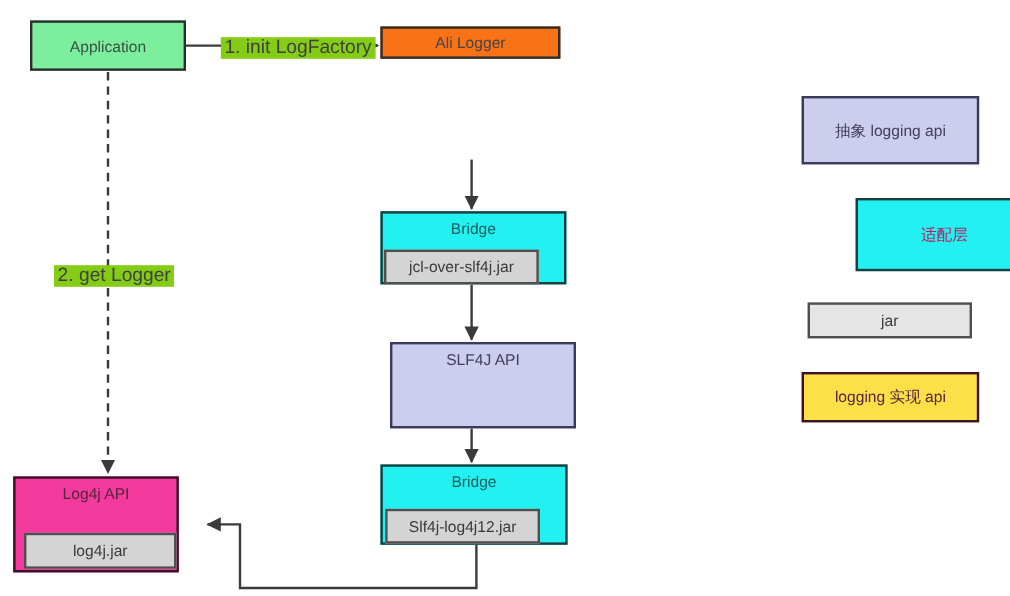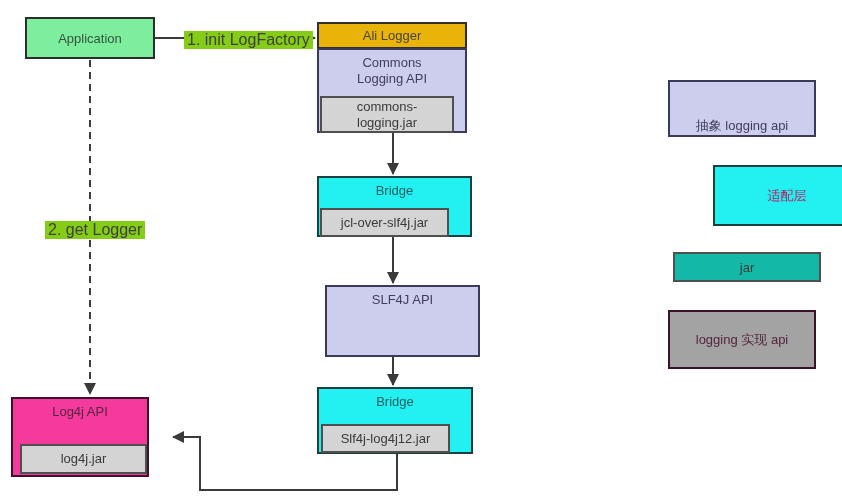--- a/index.html
+++ b/index.html
@@ -10,21 +10,21 @@
   svg.connectors{position:absolute;left:0;top:0;width:842px;height:497px;pointer-events:none;}
 
   .box{position:absolute;box-sizing:border-box;text-align:center;font-size:13px;}
   .box .title{padding-top:5px;display:block;}
 
   
   .app{left:25px;top:17px;width:130px;height:42px;background:#7dee9e;border:2px solid #2d2d2d;
        display:flex;align-items:center;justify-content:center;color:#35523f;}
 
   
-  .ali{left:317px;top:22px;width:150px;height:27px;background:#eab308;border:2px solid #2f2f2f;
+  .ali{left:317px;top:22px;width:150px;height:27px;background:#f97316;border:2px solid #2f2f2f;
        display:flex;align-items:center;justify-content:center;color:#454545;}
   .commons{left:317px;top:48px;width:150px;height:85px;background:#cdcdee;border:2px solid #3a3a5a;color:#3f3f5a;}
   .commons .title{padding:5px 20px 0 20px;line-height:1.25;}
 
   
   .jar{position:absolute;box-sizing:border-box;background:#d4d4d4;border:2px solid #4f4f4f;
        display:flex;align-items:center;justify-content:center;text-align:center;
        font-size:13px;color:#3a3a3a;line-height:1.2;}
   .jar-commons{left:1px;top:46px;width:134px;height:37px;padding:0 10px;}
   .jar-jcl{left:1px;top:30px;width:129px;height:29px;}
@@ -43,24 +43,24 @@
   .log4j{left:11px;top:397px;width:138px;height:80px;background:#f43a9d;border:2px solid #3c1229;color:#55243f;}
 
   
   .edge-label{position:absolute;font-size:16px;color:#3f3f3f;background:#84cc16;padding:0 3px;white-space:nowrap;}
   .lbl-init{left:184px;top:31px;}
   .lbl-get{left:45px;top:221px;}
 
   
   .legend-box{position:absolute;box-sizing:border-box;display:flex;align-items:center;justify-content:center;
               font-size:13px;text-align:center;}
-  .lg-abstract{left:668px;top:80px;width:148px;height:57px;background:#cdcdee;border:2px solid #3a3a5a;color:#3f3f5a;align-items:flex-end;}
+  .lg-abstract{left:668px;top:80px;width:148px;height:57px;background:#cdcdee;border:2px solid #3a3a5a;color:#3f3f5a;}
   .lg-adapter{left:668px;top:165px;width:148px;height:61px;background:#23f0f0;border:2px solid #1b3e3e;color:#be185d;margin-left:45px;}
-  .lg-jar{left:673px;top:252px;width:148px;height:30px;background:#14b8a6;border:2px solid #4f4f4f;color:#3a3a3a;text-align:right;}
-  .lg-impl{left:668px;top:310px;width:148px;height:59px;background:#a3a3a3;border:2px solid #3c1229;color:#55243f;}
+  .lg-jar{left:673px;top:252px;width:137px;height:30px;background:#e5e5e5;border:2px solid #4f4f4f;color:#3a3a3a;text-align:right;}
+  .lg-impl{left:668px;top:310px;width:148px;height:42px;background:#fde047;border:2px solid #3c1229;color:#55243f;}
 </style>
 </head>
 <body>
 
 <div class="canvas">
 
   <svg class="connectors" viewBox="0 0 842 497">
     <defs>
       <marker id="arrow" markerUnits="userSpaceOnUse" markerWidth="13" markerHeight="13" refX="11" refY="6" orient="auto">
         <polygon points="0,0 12,6 0,12" fill="#3a3a3a"></polygon>
@@ -84,24 +84,20 @@
     <span>Application</span>
   </div>
 
   <div class="edge-label lbl-init">1. init LogFactory</div>
   <div class="edge-label lbl-get">2. get Logger</div>
 
   <div class="box ali">
     <span>Ali Logger</span>
   </div>
 
-  <div class="box commons">
-    <span class="title">Commons Logging API</span>
-    <div class="jar jar-commons">commons-logging.jar</div>
-  </div>
 
   <div class="box bridge1">
     <span class="title">Bridge</span>
     <div class="jar jar-jcl">jcl-over-slf4j.jar</div>
   </div>
 
   <div class="box slf4j">
     <span class="title">SLF4J API</span>
   </div>
 

